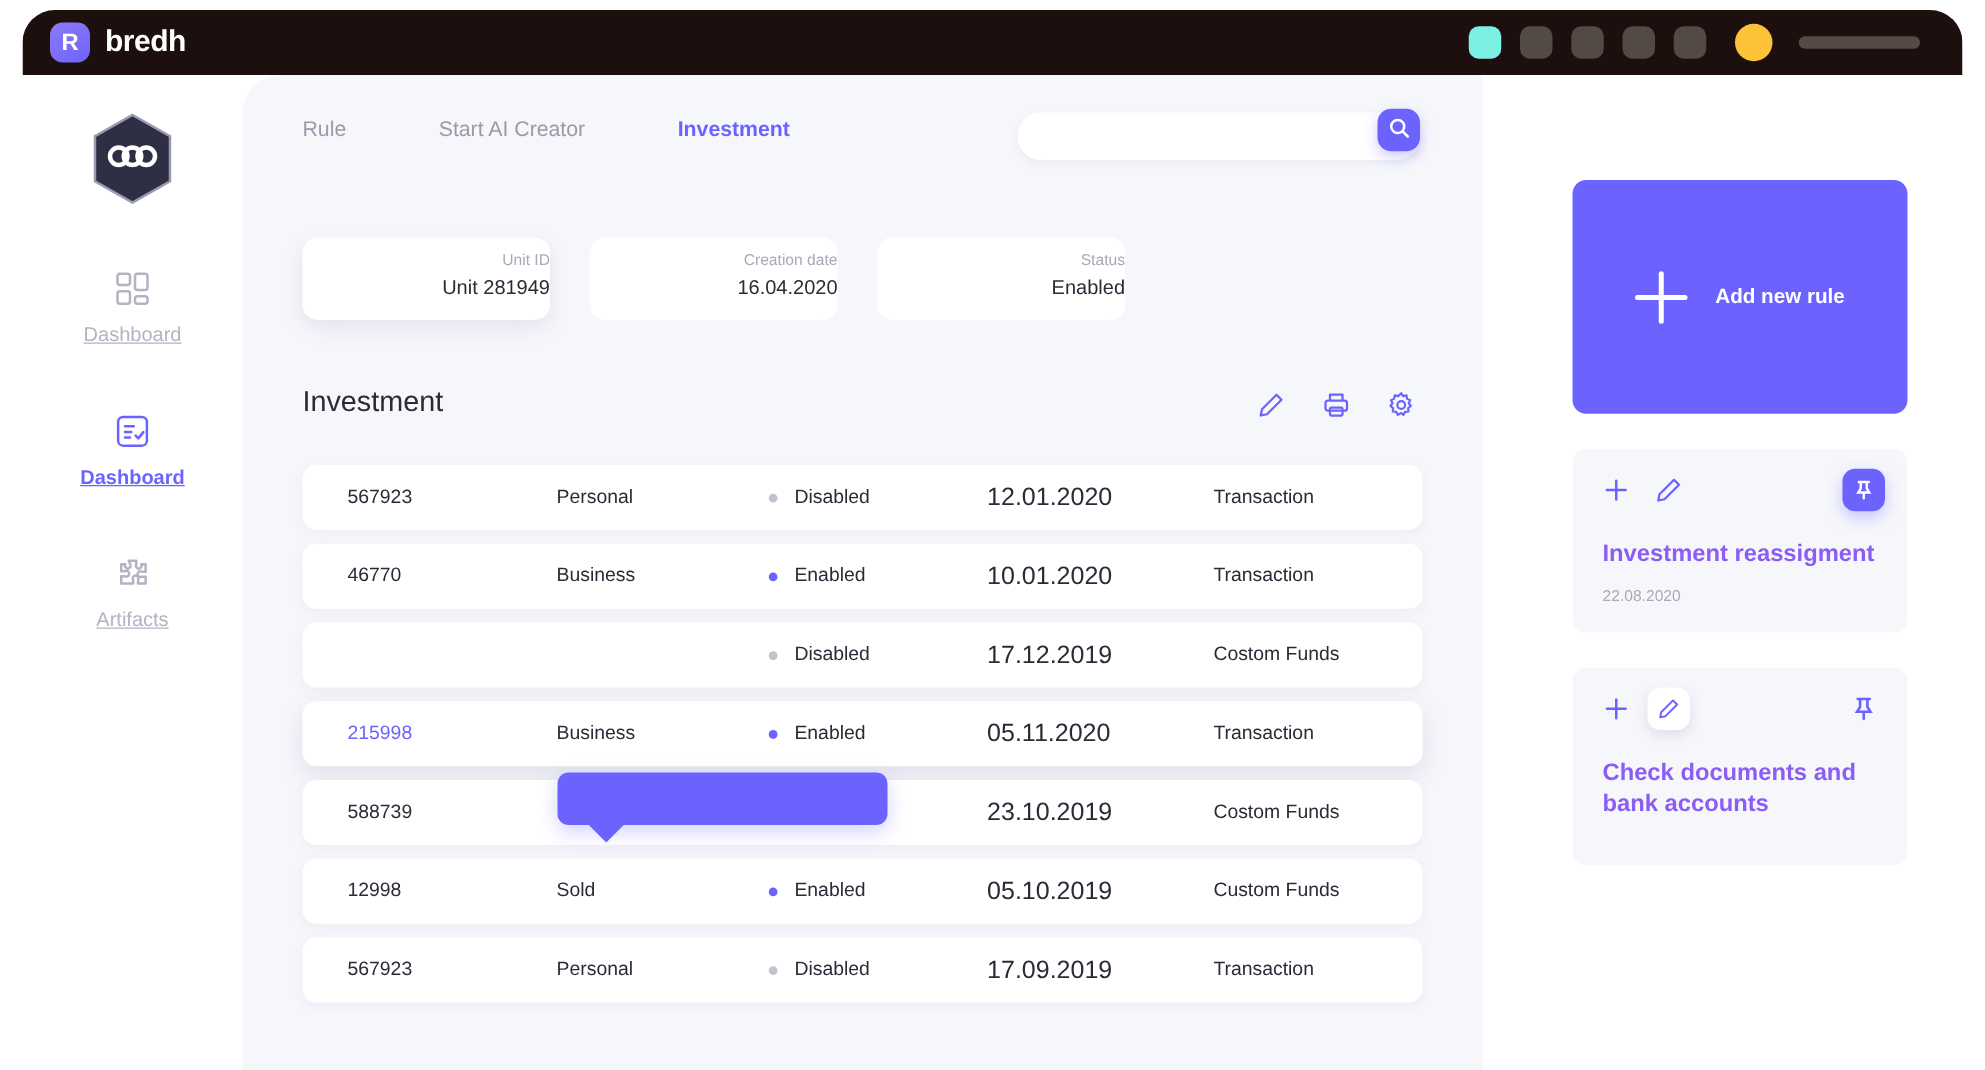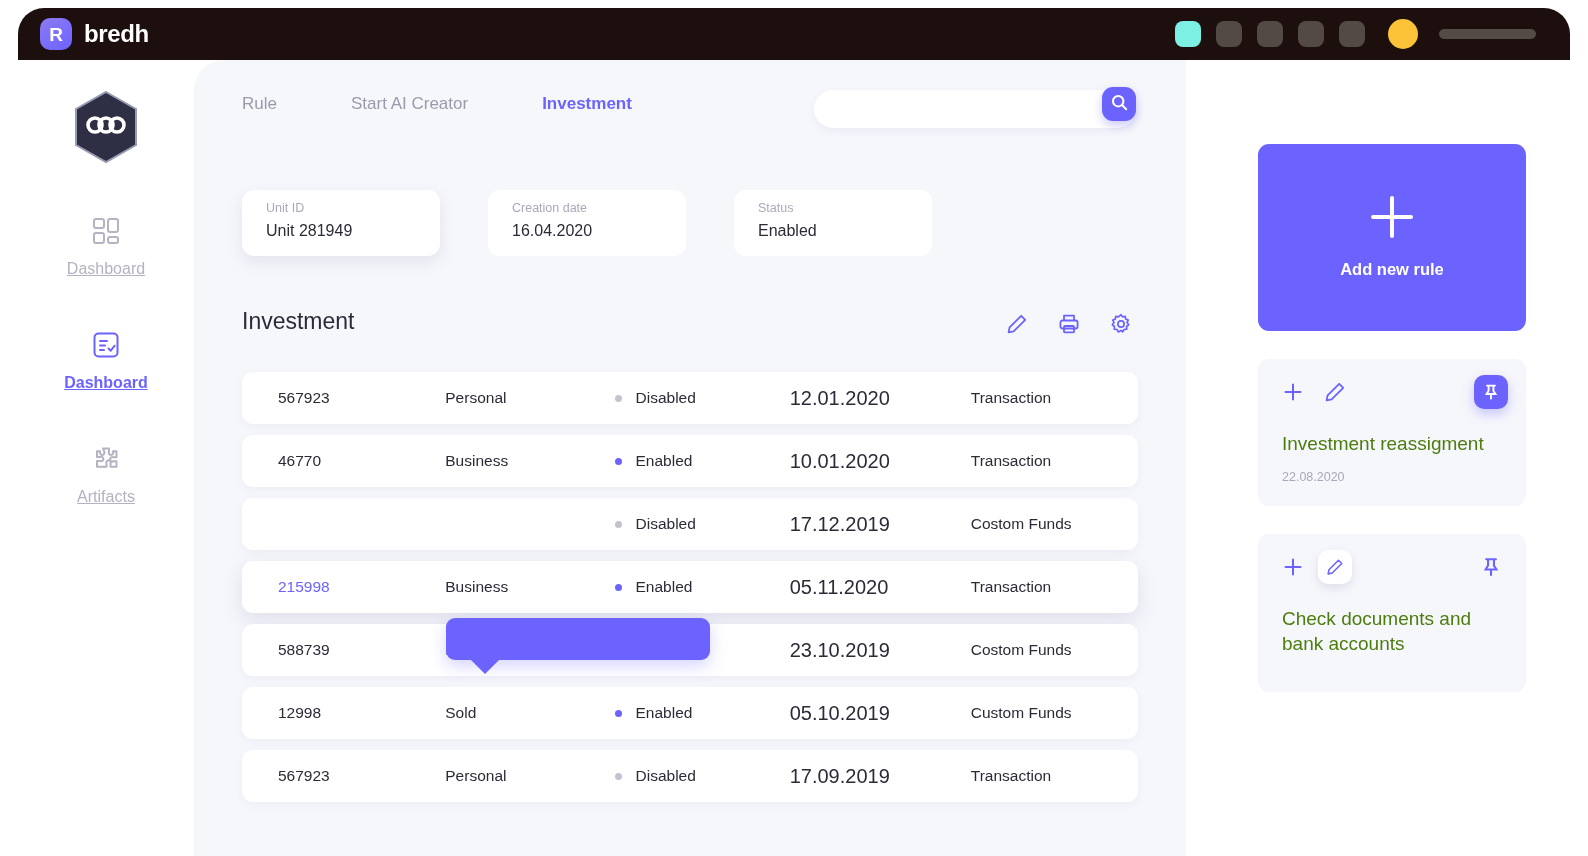--- a/index.html
+++ b/index.html
@@ -153,21 +153,22 @@
     cursor: pointer;
     display: flex; align-items: center; justify-content: center;
     box-shadow: 0 4px 10px rgba(108,99,255,0.35);
   }
 
   
   #info-cards {
     position: absolute;
     left: 48px; top: 130px;
     display: flex;
-    gap: 48px;
+    gap: 32px;
+    text-align: right;
   }
   .info-card {
     width: 198px;
     height: 66px;
     background: #ffffff;
     border-radius: 12px;
     padding: 11px 0 0 24px;
   }
   .info-card.lead {
     box-shadow: 0 6px 16px rgba(100,100,150,0.13);
@@ -261,21 +262,21 @@
     line-height: 1.28;
     font-weight: normal;
   }
   #add-rule-card {
     margin-top: 42px;
     width: 268px;
     height: 187px;
     background: #6c63ff;
     border-radius: 11px;
     display: flex;
-    flex-direction: column;
+    flex-direction: row;
     align-items: center;
     justify-content: center;
     gap: 22px;
     cursor: pointer;
   }
   #add-rule-card .plus {
     width: 42px; height: 42px;
     position: relative;
   }
   #add-rule-card .plus:before, #add-rule-card .plus:after {
@@ -302,22 +303,22 @@
     width: 34px; height: 34px;
     border-radius: 10px;
     display: flex; align-items: center; justify-content: center;
     margin: -6px;
   }
   .icon-chip.white { background: #ffffff; box-shadow: 0 4px 10px rgba(100,100,150,0.16); }
   .icon-chip.purple { background: #6c63ff; box-shadow: 0 5px 12px rgba(108,99,255,0.35); }
   .pin-slot { margin-left: auto; }
   .rule-card-title {
     font-size: 19px;
-    color: #4d7c0f;
-    font-weight: normal;
+    color: #8b5cf6;
+    font-weight: bold;
     line-height: 1.32;
   }
   .rule-card-date {
     margin-top: 14px;
     font-size: 12.5px;
     color: #a9a9ba;
   }
 </style>
 </head>
 <body>

